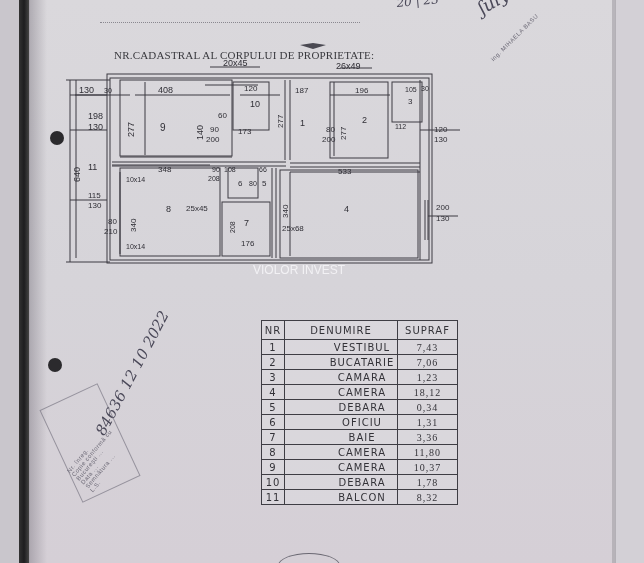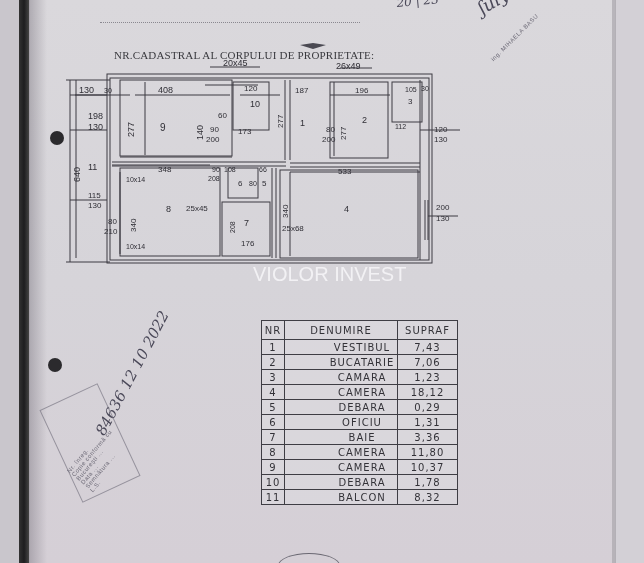--- a/index.html
+++ b/index.html
@@ -38,36 +38,36 @@
     color:#4a4858; transform-origin:left top;
   }
   .stamp-text {
     position:absolute; font-size:6px; color:#6d6a77; transform:rotate(-50deg); transform-origin:left top;
     letter-spacing:.5px;
   }
   .compass { position:absolute; left:298px; top:42px; width:30px; height:8px; }
   svg.plan { position:absolute; left:0; top:0; }
   .plan text { font-family:"Liberation Sans", sans-serif; fill:#2f2e35; }
   .watermark {
-    position:absolute; left:253px; top:263px; font-size:20px; color:#f2f1f4; letter-spacing:0;
+    position:absolute; left:253px; top:263px; font-size:12px; color:#f2f1f4; letter-spacing:0;
     font-family:"Liberation Sans", sans-serif;
   }
   table.areas {
     position:absolute; left:261px; top:320px; border-collapse:collapse;
     font-family:"DejaVu Sans", sans-serif; font-size:10px; color:#333238;
     background:rgba(220,218,224,.6);
   }
   table.areas td, table.areas th {
     border:1px solid #3e3d44; padding:0 2px; height:14px; text-align:center;
     font-weight:normal; letter-spacing:1px;
   }
   table.areas th { height:18px; }
   table.areas td.nr { width:18px; }
   table.areas td.name { width:66px;padding-left:44px; }
-  table.areas td.val { width:55px; }
+  table.areas td.val { width:55px;font-family:Liberation Serif, serif; }
   table.areas td.span { text-align:left; letter-spacing:.6px; }
   .bottom-seal {
     position:absolute; left:278px; top:553px; width:60px; height:24px; border:1px solid #6a6872;
     border-radius:50% 50% 0 0; border-bottom:none;
   }
 </style>
 </head>
 <body>
 
 <div class="page"></div>
@@ -249,21 +249,21 @@
     <td class="val">1,23</td>
   </tr>
   <tr>
     <td class="nr">4</td>
     <td class="name">CAMERA</td>
     <td class="val">18,12</td>
   </tr>
   <tr>
     <td class="nr">5</td>
     <td class="name">DEBARA</td>
-    <td class="val">0,29</td>
+    <td class="val">0,34</td>
   </tr>
   <tr>
     <td class="nr">6</td>
     <td class="name">OFICIU</td>
     <td class="val">1,31</td>
   </tr>
   <tr>
     <td class="nr">7</td>
     <td class="name">BAIE</td>
     <td class="val">3,36</td>

